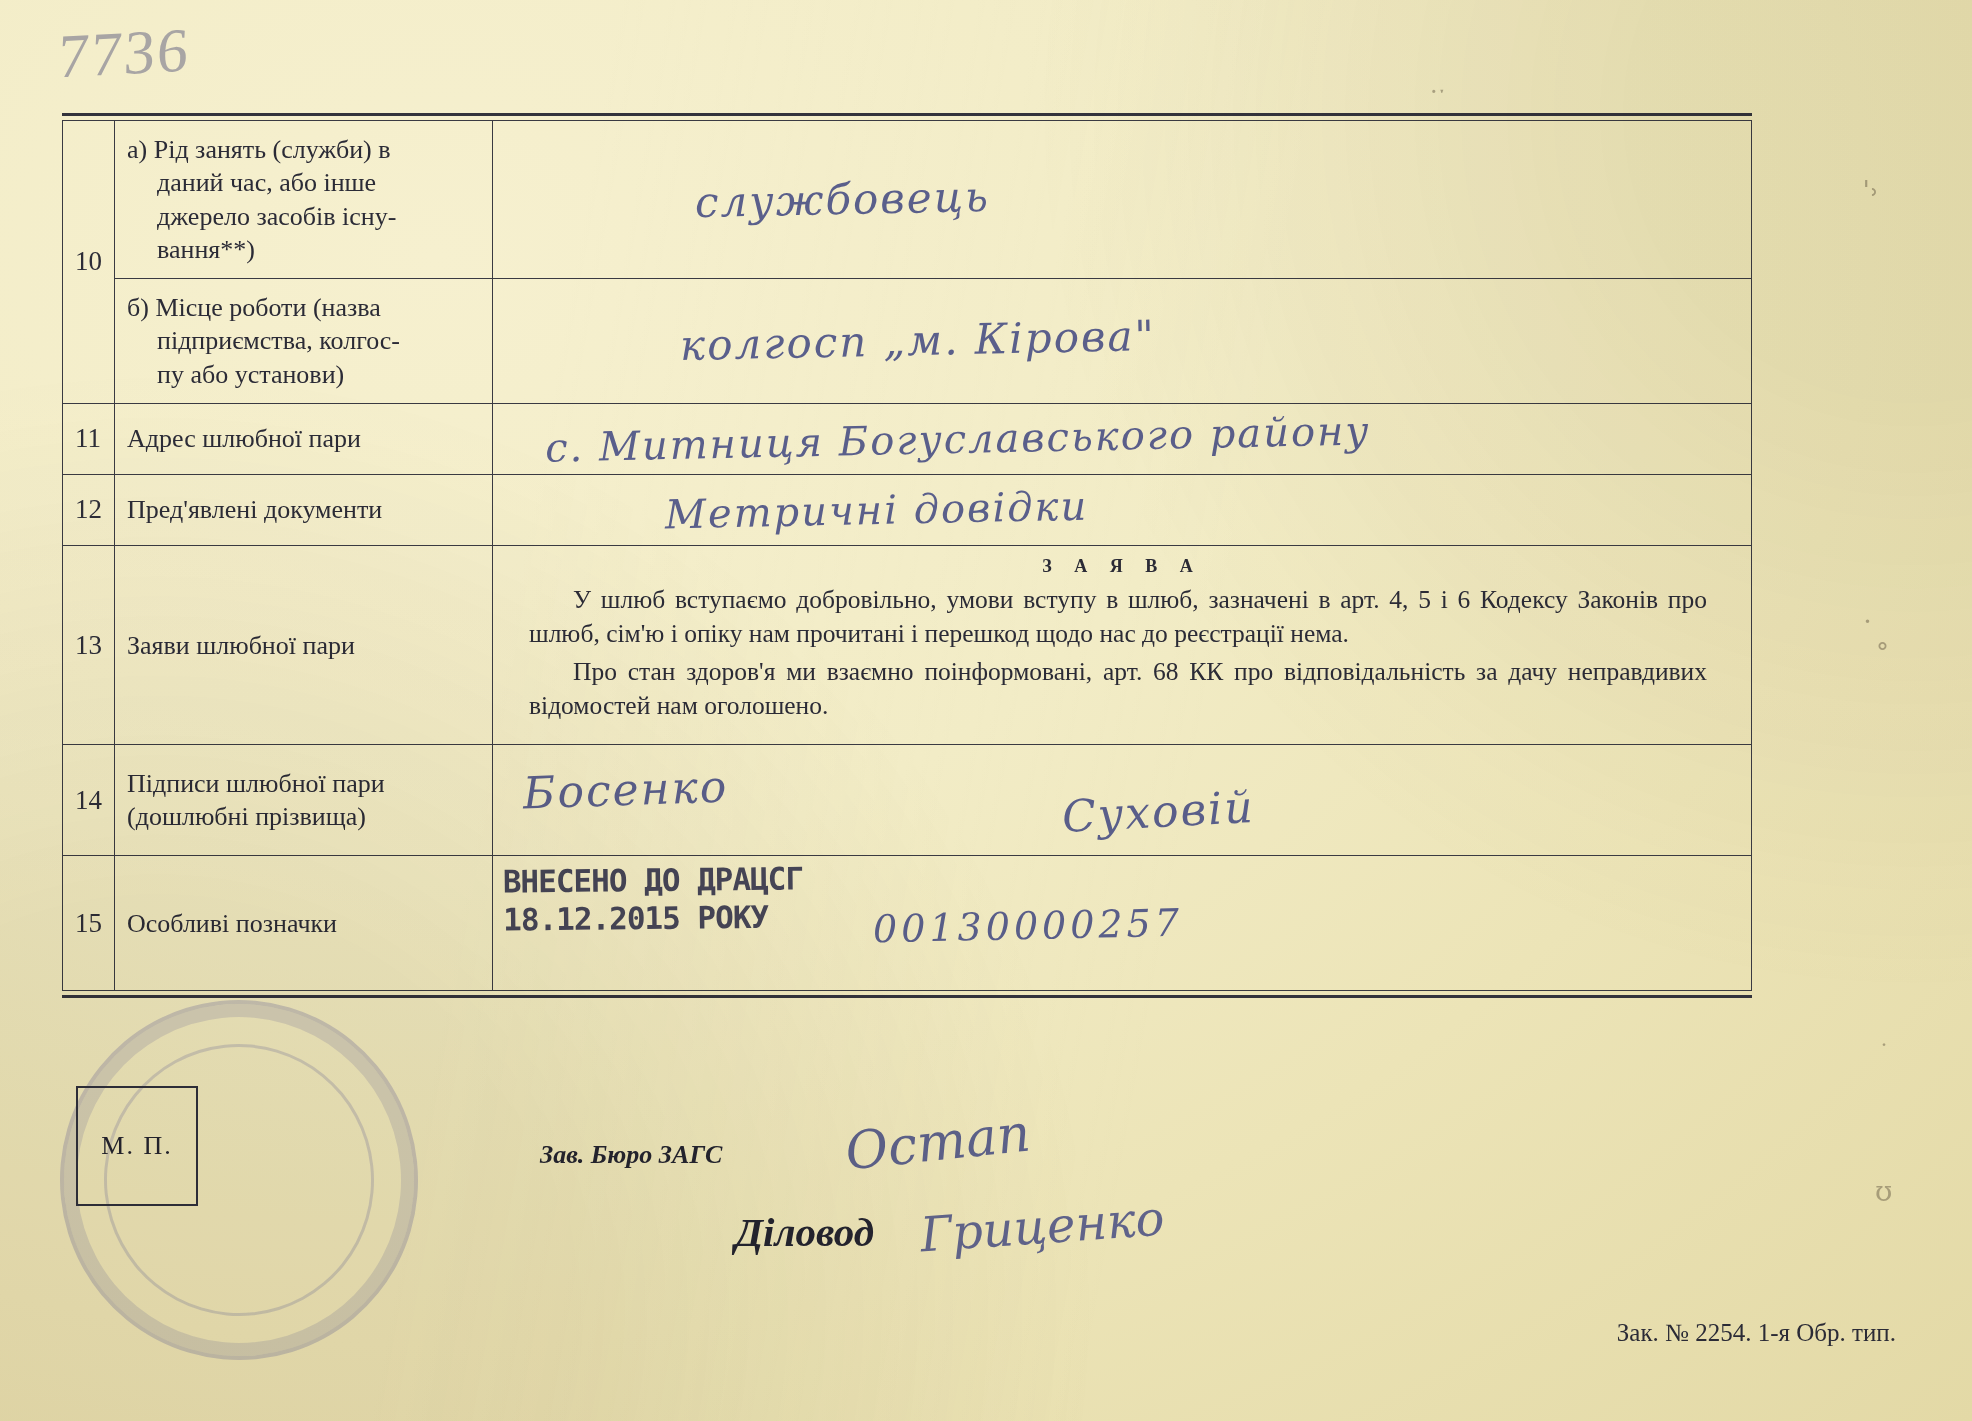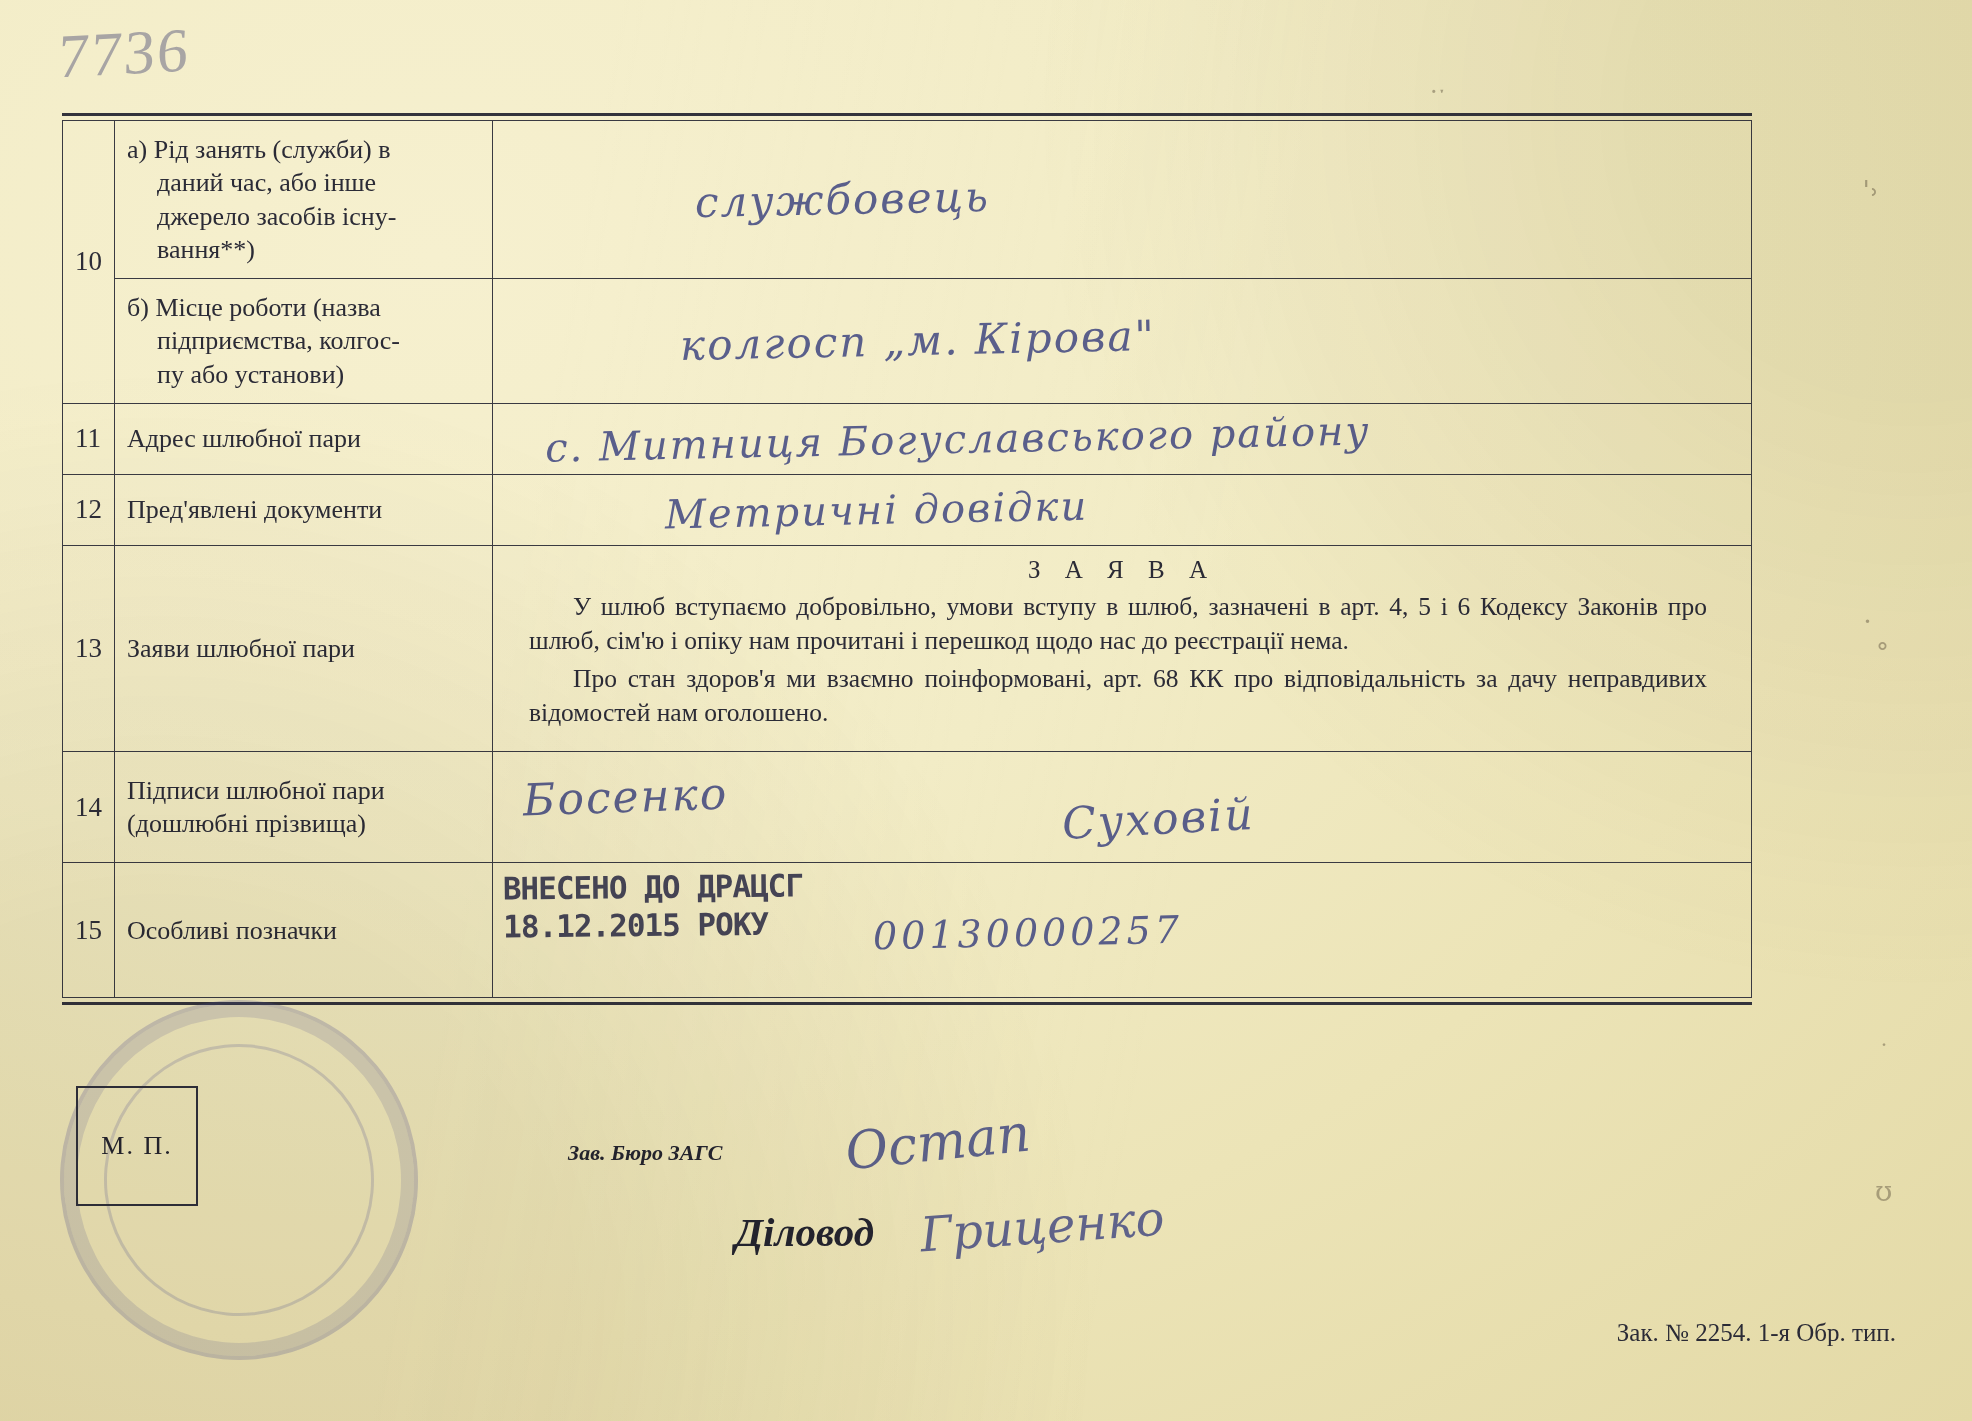--- a/index.html
+++ b/index.html
@@ -108,23 +108,23 @@
     display:inline-block;
   }
   .hand.s1{font-size:42px;}
   .hand.s2{font-size:40px;}
   .hand.s3{font-size:38px;}
   .hand.sig{font-size:44px;}
 
   
   .decl-title{
     text-align:center;
-    font-size:25px;
+    font-size:18px;
     letter-spacing:9px;
-    font-weight:normal;
+    font-weight:bold;
     color:#2b2b36;
     margin:6px 0 6px 0;
   }
   .decl-body{
     font-size:25.5px;
     line-height:1.33;
     color:#2b2b36;
     padding:0 34px 8px 26px;
     text-align:justify;
   }
@@ -155,25 +155,24 @@
     color:#2b2b36;
     text-align:justify;
   }
   .footnotes p{margin:0;}
   .footnotes .fn-ind{text-indent:90px;}
 
   
   .sign-zav{
     position:absolute;
     left:540px; top:1140px;
-    font-size:22px;
+    font-size:26px;
     font-style:italic;
     font-weight:bold;
     color:#24242f;
-    margin-left:28px;
   }
   .sign-dilovod{
     position:absolute;
     left:735px; top:1208px;
     font-size:41px;
     font-style:italic;
     font-weight:bold;
     color:#24242f;
   }
   .sign-hand-1{

